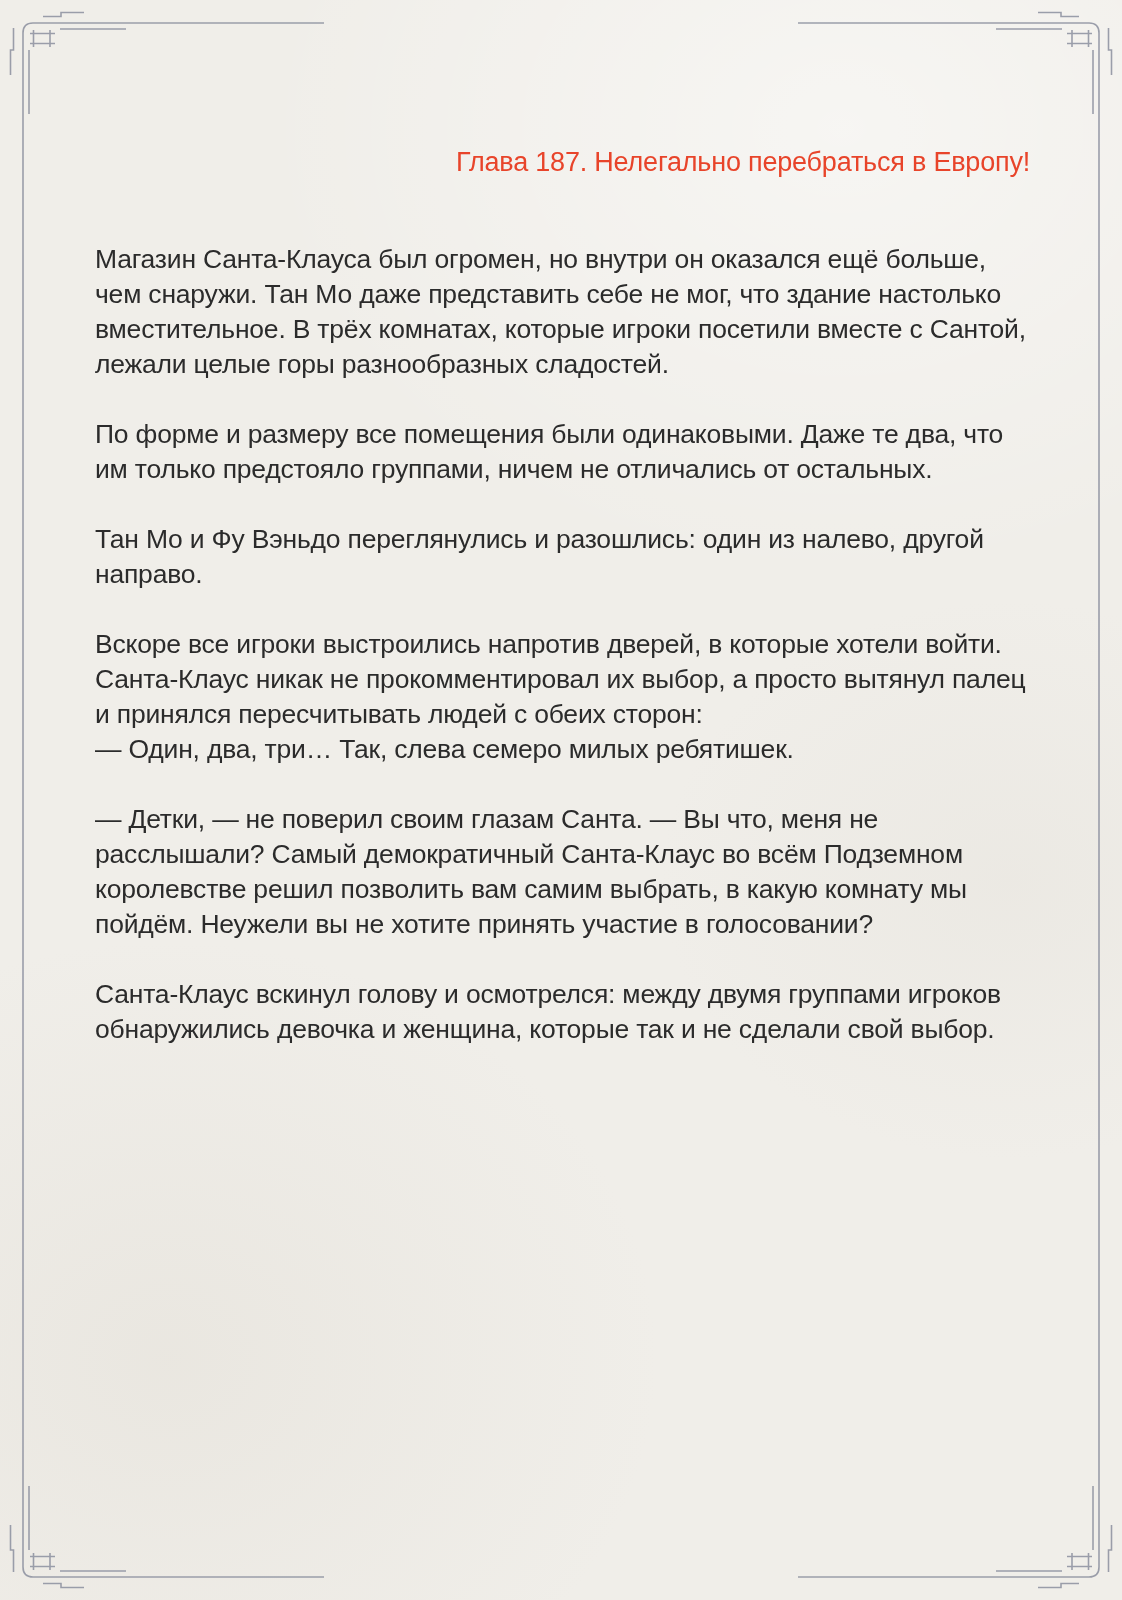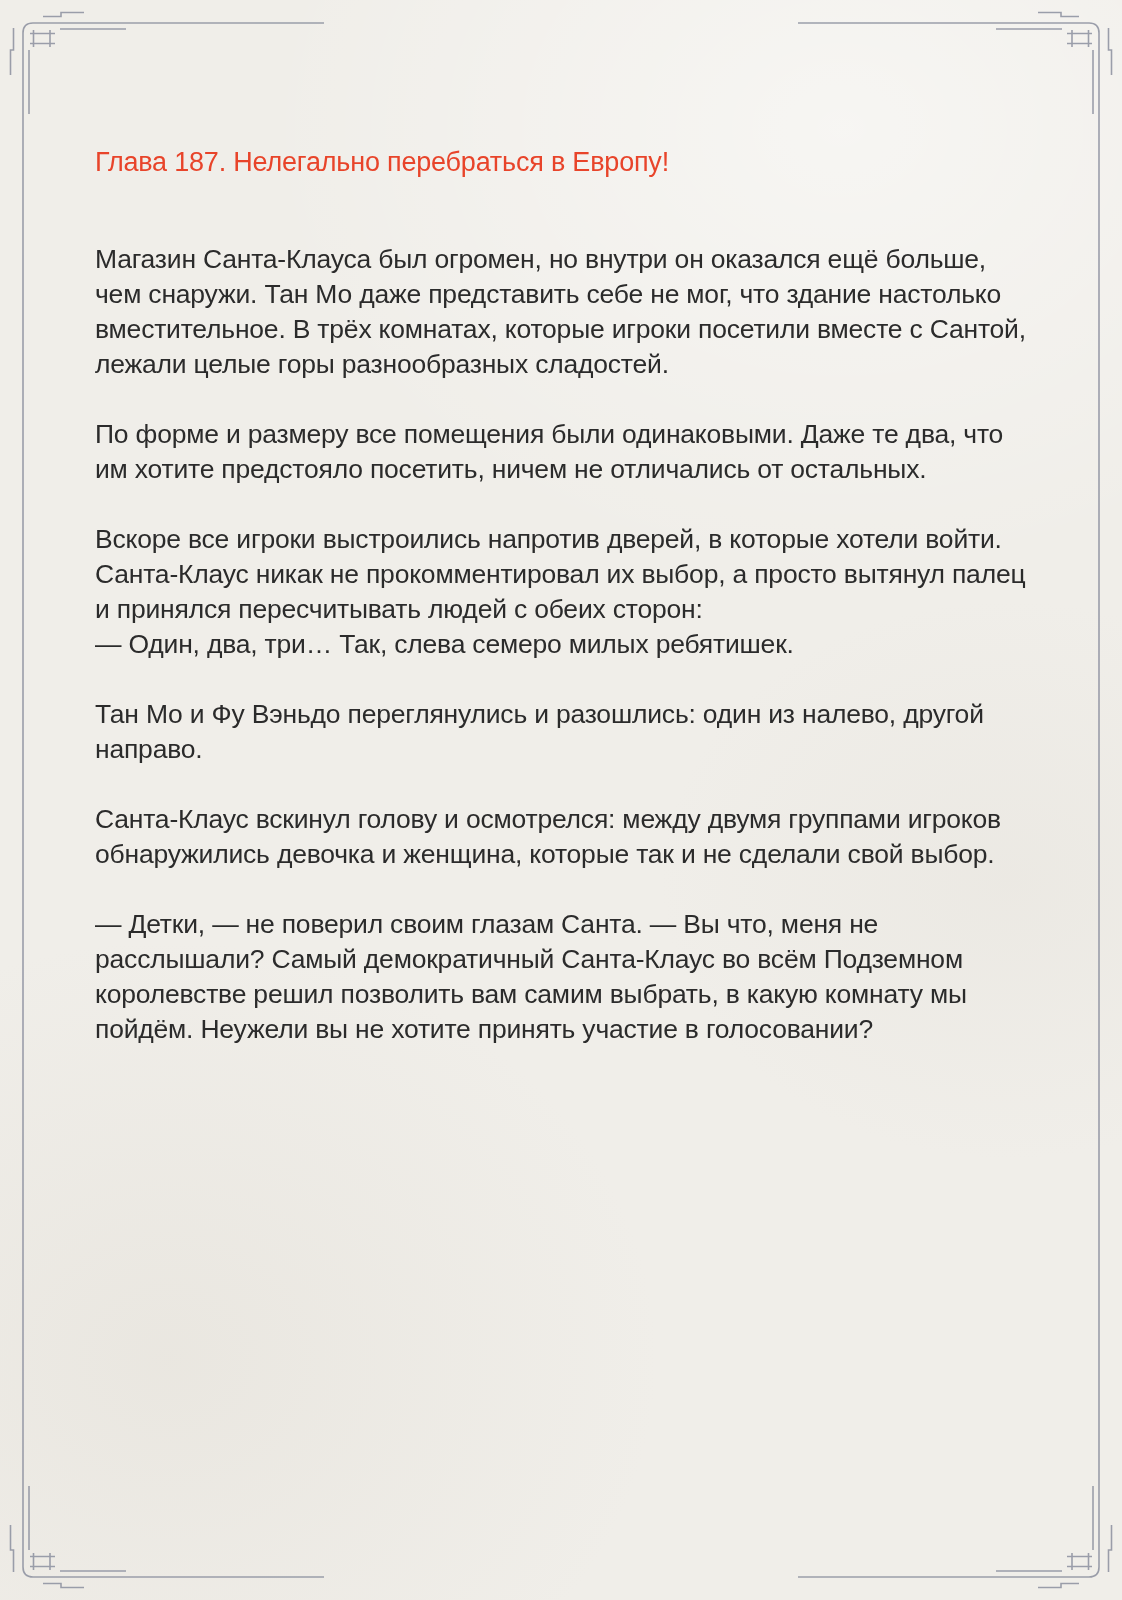--- a/index.html
+++ b/index.html
@@ -29,21 +29,21 @@
     position: relative;
     box-sizing: border-box;
     padding: 145px 92px 0 95px;
     color: #2b2b2b;
   }
   .chapter-title {
     margin: 0 0 62px 0;
     font-size: 27px;
     font-weight: normal;
     line-height: 35px;
-    text-align: left;
+    text-align: right;
     color: #e8442a;
     letter-spacing: -0.2px;
   }
   .paragraphs p {
     margin: 35px 0 0 0;
     font-size: 26.5px;
     line-height: 35px;
     letter-spacing: -0.2px;
     white-space: pre-line;
     color: #2b2b2b;
@@ -76,20 +76,20 @@
   <use href="#corner" transform="translate(1122,0) scale(-1,1)"></use>
   <use href="#corner" transform="translate(0,1600) scale(1,-1)"></use>
   <use href="#corner" transform="translate(1122,1600) scale(-1,-1)"></use>
 </svg>
 
 <div class="content">
   <h1 class="chapter-title">Глава 187. Нелегально перебраться в Европу!</h1>
 
   <div class="paragraphs">
     <p>Магазин Санта-Клауса был огромен, но внутри он оказался ещё больше, чем снаружи. Тан Мо даже представить себе не мог, что здание настолько вместительное. В трёх комнатах, которые игроки посетили вместе с Сантой, лежали целые горы разнообразных сладостей.</p>
-    <p>По форме и размеру все помещения были одинаковыми. Даже те два, что им хотите предстояло посетить, ничем не отличались от остальных.</p>
+    <p>По форме и размеру все помещения были одинаковыми. Даже те два, что им только предстояло группами, ничем не отличались от остальных.</p>
+    <p>Тан Мо и Фу Вэньдо переглянулись и разошлись: один из налево, другой направо.</p>
     <p>Вскоре все игроки выстроились напротив дверей, в которые хотели войти. Санта-Клаус никак не прокомментировал их выбор, а просто вытянул палец и принялся пересчитывать людей с обеих сторон:
 — Один, два, три… Так, слева семеро милых ребятишек.</p>
-    <p>Тан Мо и Фу Вэньдо переглянулись и разошлись: один из налево, другой направо.</p>
+    <p>— Детки, — не поверил своим глазам Санта. — Вы что, меня не расслышали? Самый демократичный Санта-Клаус во всём Подземном королевстве решил позволить вам самим выбрать, в какую комнату мы пойдём. Неужели вы не хотите принять участие в голосовании?</p>
     <p>Санта-Клаус вскинул голову и осмотрелся: между двумя группами игроков обнаружились девочка и женщина, которые так и не сделали свой выбор.</p>
-    <p>— Детки, — не поверил своим глазам Санта. — Вы что, меня не расслышали? Самый демократичный Санта-Клаус во всём Подземном королевстве решил позволить вам самим выбрать, в какую комнату мы пойдём. Неужели вы не хотите принять участие в голосовании?</p>
   </div>
 </div>
 
 </body></html>

